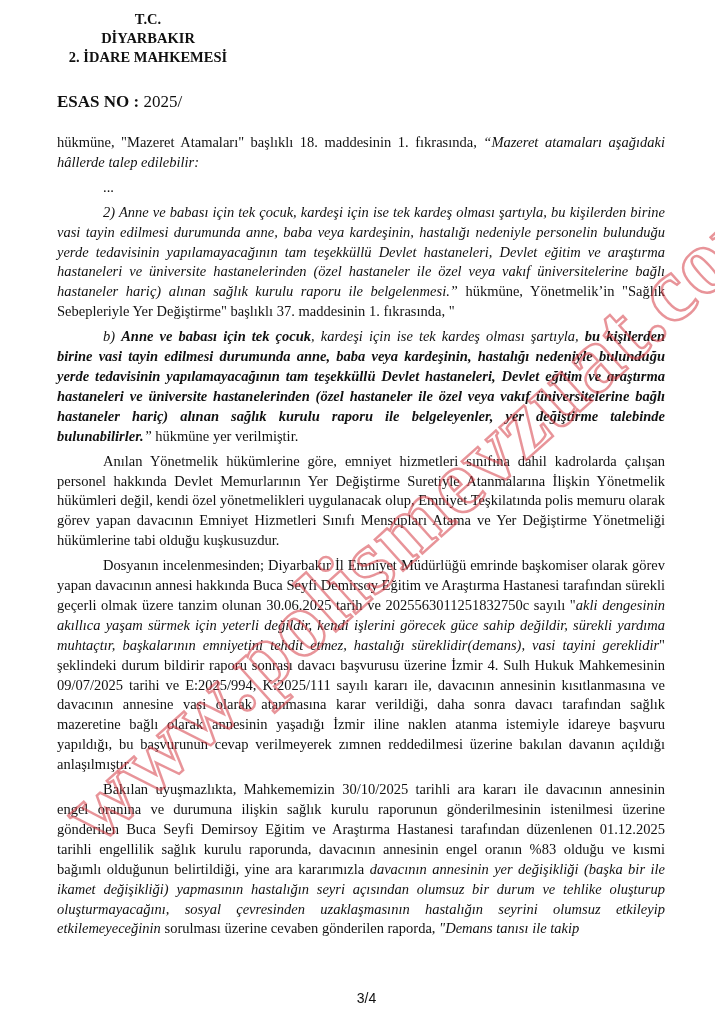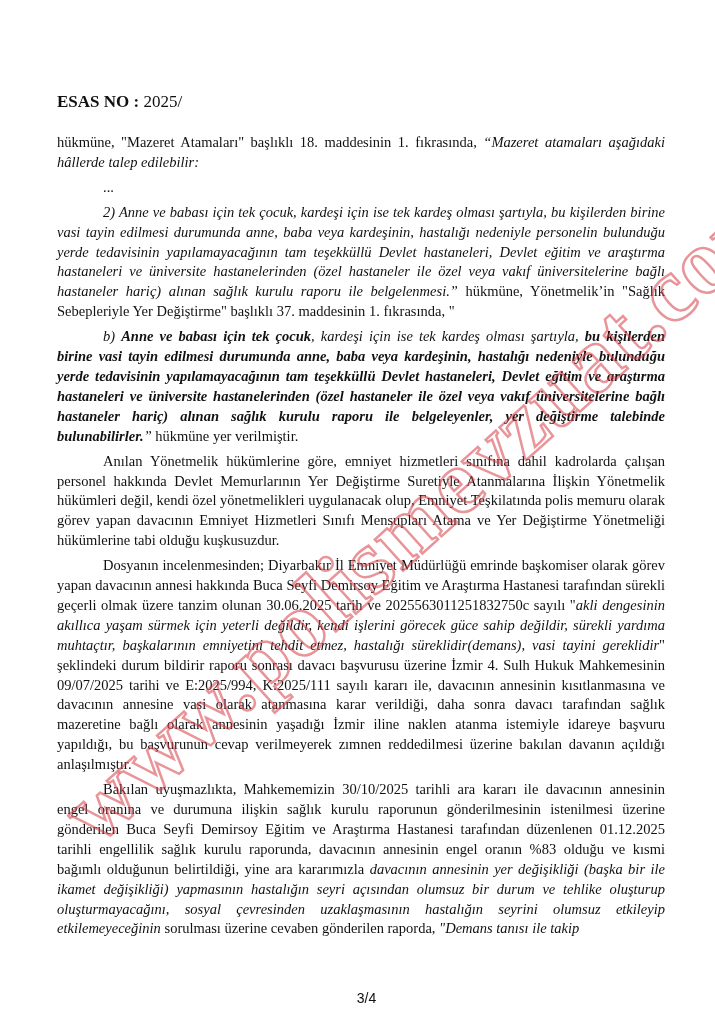--- a/index.html
+++ b/index.html
@@ -38,20 +38,25 @@
       -webkit-text-stroke: 2.5px rgba(214, 60, 70, 0.55);
       letter-spacing: 1px; white-space: nowrap; pointer-events: none;
       text-align: center;
     }
   </style>
 </head>
 <body>
 
 <div class="page">
 
+  <div class="header">
+    <div>T.C.</div>
+    <div>DİYARBAKIR</div>
+    <div>2. İDARE MAHKEMESİ</div>
+  </div>
 
   <div class="esas">
     <b>ESAS NO :</b>
     <span>2025/</span>
   </div>
 
   <div class="body-text">
     <p class="p"><span>hükmüne, "Mazeret Atamaları" başlıklı 18. maddesinin 1. fıkrasında, </span><i>“Mazeret atamaları aşağıdaki hâllerde talep edilebilir:</i></p>
     <p class="p sub gap"><span>...</span></p>
     <p class="p indent gap"><i>2) Anne ve babası için tek çocuk, kardeşi için ise tek kardeş olması şartıyla, bu kişilerden birine vasi tayin edilmesi durumunda anne, baba veya kardeşinin, hastalığı nedeniyle personelin bulunduğu yerde tedavisinin yapılamayacağının tam teşekküllü Devlet hastaneleri, Devlet eğitim ve araştırma hastaneleri ve üniversite hastanelerinden (özel hastaneler ile özel veya vakıf üniversitelerine bağlı hastaneler hariç) alınan sağlık kurulu raporu ile belgelenmesi.”</i><span> hükmüne, Yönetmelik’in "Sağlık Sebepleriyle Yer Değiştirme" başlıklı 37. maddesinin 1. fıkrasında, "</span></p>

